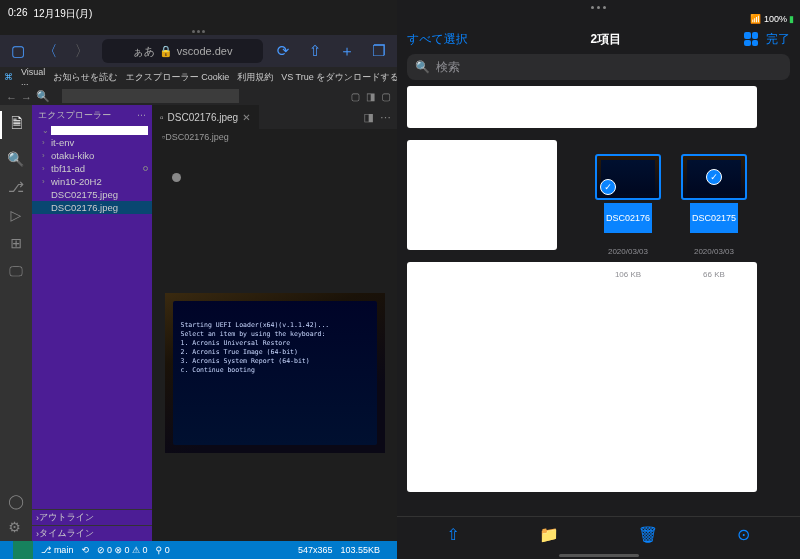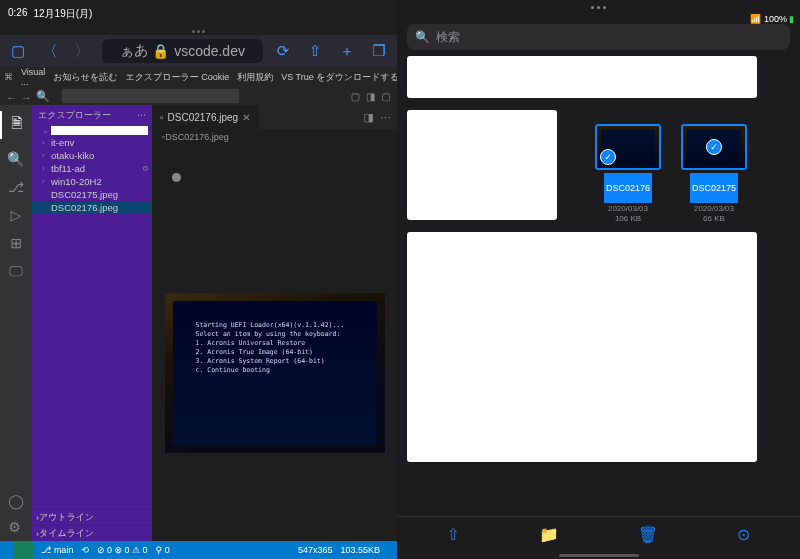--- a/index.html
+++ b/index.html
@@ -4,21 +4,21 @@
 <style>
 *{margin:0;padding:0;box-sizing:border-box;font-family:-apple-system,sans-serif}
 body{width:800px;height:559px;background:#000;display:flex;overflow:hidden}
 .left{width:397px;height:100%;background:#1e1e1e;display:flex;flex-direction:column}
 .right{width:403px;height:100%;background:#1c1c1e;display:flex;flex-direction:column}
 .status{height:18px;display:flex;justify-content:space-between;align-items:center;padding:14px 8px;color:#fff;font-size:10px}
 .status .l{display:flex;gap:6px}
 .safari{height:32px;background:#2a2a35;display:flex;align-items:center;gap:8px;padding:0 6px}
 .nb{width:24px;height:24px;display:flex;align-items:center;justify-content:center;color:#499aff;font-size:15px}
 .nb.d{color:#666}
-.url{flex:1;height:24px;background:#1a1a22;border-radius:6px;display:flex;align-items:center;justify-content:center;gap:4px;color:#aaa;font-size:14px}
+.url{flex:1;height:24px;background:#1a1a22;border-radius:6px;display:flex;align-items:center;justify-content:center;gap:4px;color:#aaa;font-size:11px}
 .dots{display:flex;gap:2px;justify-content:center;margin:2px 0}
 .dots span{width:3px;height:3px;border-radius:50%;background:#666}
 .tabs{height:20px;background:#252526;display:flex;align-items:center;font-size:9px;color:#ccc;padding:0 4px;gap:8px}
 .tabs .vs{color:#56b6ff}
 .tabs a{white-space:nowrap}
 .tabs .x{margin-left:auto;padding:0 4px}
 .cmd{height:18px;background:#252526;display:flex;align-items:center;padding:0 6px;gap:4px}
 .cmd .a{color:#888;font-size:11px}
 .cmd input{flex:0 0 120px;height:14px;background:#3c3c3c;border:none;margin-left:8px}
 .cmd .ri{margin-left:auto;display:flex;gap:6px;color:#888;font-size:10px}
@@ -37,21 +37,21 @@
 .sec{height:16px;display:flex;align-items:center;padding:0 4px;font-size:9px;border-top:1px solid #333}
 .ed{flex:1;background:#1e1e1e;display:flex;flex-direction:column}
 .et{height:24px;background:#252526;display:flex;align-items:center}
 .tab{height:100%;background:#1e1e1e;display:flex;align-items:center;gap:4px;padding:0 8px;font-size:10px;color:#ccc}
 .tab .x{color:#888;font-size:10px}
 .et .r{margin-left:auto;display:flex;gap:6px;padding:0 6px;color:#888;font-size:11px}
 .bc{height:16px;padding:0 10px;font-size:9px;color:#999;display:flex;align-items:center}
 .img{flex:1;display:flex;align-items:center;justify-content:center;position:relative}
 .photo{width:220px;height:160px;background:linear-gradient(160deg,#3a2a10 0%,#1a1208 30%,#0a0815 70%);margin-top:60px;position:relative;overflow:hidden}
 .photo::before{content:"";position:absolute;inset:8px;background:linear-gradient(#000428,#001030);border-radius:2px}
-.pt{position:absolute;top:28px;left:31px;font-family:monospace;font-size:6.5px;color:#c8d8ff;line-height:1.4;white-space:pre}
+.pt{position:absolute;top:28px;left:16px;font-family:monospace;font-size:6.5px;color:#c8d8ff;line-height:1.4;white-space:pre}
 .ldot{position:absolute;top:28px;left:20px;width:9px;height:9px;border-radius:50%;background:#888}
 .sb{height:18px;background:#007acc;display:flex;align-items:center;font-size:9px;color:#fff;padding:0 17px;gap:8px}
 .sb .g{width:20px;height:100%;background:#16825d;margin-left:-4px}
 .sb .r{margin-left:auto}
 .rdots{height:14px;display:flex;justify-content:center;align-items:center;gap:3px}
 .rdots span{width:3px;height:3px;border-radius:50%;background:#888}
 .rst{display:flex;justify-content:flex-end;gap:2px;padding:0 6px;color:#fff;font-size:9px;align-items:center}
 .rh{height:30px;display:flex;align-items:center;padding:0 10px;color:#fff;font-size:12px}
 .rh .t{flex:1;text-align:center;font-weight:600}
 .rh .sa{color:#0a84ff}
@@ -64,21 +64,21 @@
 .wb1{top:0;left:10px;width:350px;height:42px}
 .wb2{top:54px;left:10px;width:150px;height:110px}
 .wb3{top:176px;left:10px;width:350px;height:230px}
 .thumbs{position:absolute;top:68px;left:198px;display:flex;gap:20px}
 .th{width:66px;text-align:center}
 .tim{width:66px;height:46px;border:2px solid #0a84ff;border-radius:3px;position:relative;background:linear-gradient(#2a1a08,#000820);overflow:hidden}
 .tim::after{content:"";position:absolute;inset:4px;background:linear-gradient(#001030,#000820)}
 .chk{position:absolute;bottom:3px;left:3px;width:16px;height:16px;background:#0a84ff;border:1.5px solid #fff;border-radius:50%;display:flex;align-items:center;justify-content:center;color:#fff;font-size:9px;z-index:2}
 .th2 .chk{left:50%;top:50%;transform:translate(-50%,-50%);bottom:auto}
 .tn{background:#0a84ff;color:#fff;font-size:9px;padding:10px 2px;margin-top:3px;display:inline-block}
-.tm{color:#8e8e93;font-size:8px;margin-top:1px}
+.tm{color:#8e8e93;font-size:8px;margin-top:14px}
 .rb{height:36px;display:flex;align-items:center;justify-content:space-around;padding:0 10px;color:#0a84ff;font-size:16px;border-top:1px solid #333}
 .hr{width:80px;height:3px;background:#555;border-radius:2px;margin:2px auto}
 </style>
 </head>
 <body>
 
 <div class="left">
   <div class="status">
     <div class="l">
         <span>0:26</span>
@@ -226,20 +226,31 @@
   <div class="rdots">
       <span></span>
       <span></span>
       <span></span>
     </div>
   <div class="rst">
     <span>📶</span>
     <span>100%</span>
     <span style="color:#30d158">▮</span>
   </div>
+  <div class="rh">
+    <span class="sa">すべて選択</span>
+    <span class="t">2項目</span>
+    <div class="grid">
+        <span></span>
+        <span></span>
+        <span></span>
+        <span></span>
+      </div>
+    <span class="d">完了</span>
+  </div>
   <div class="srch">
     <span>🔍</span>
     <span>検索</span>
   </div>
   <div class="cont">
     <div class="wb wb1"></div>
     <div class="wb wb2"></div>
     <div class="wb wb3"></div>
     <div class="thumbs" id="thumbs">
         <div class="th"><div class="tim">

